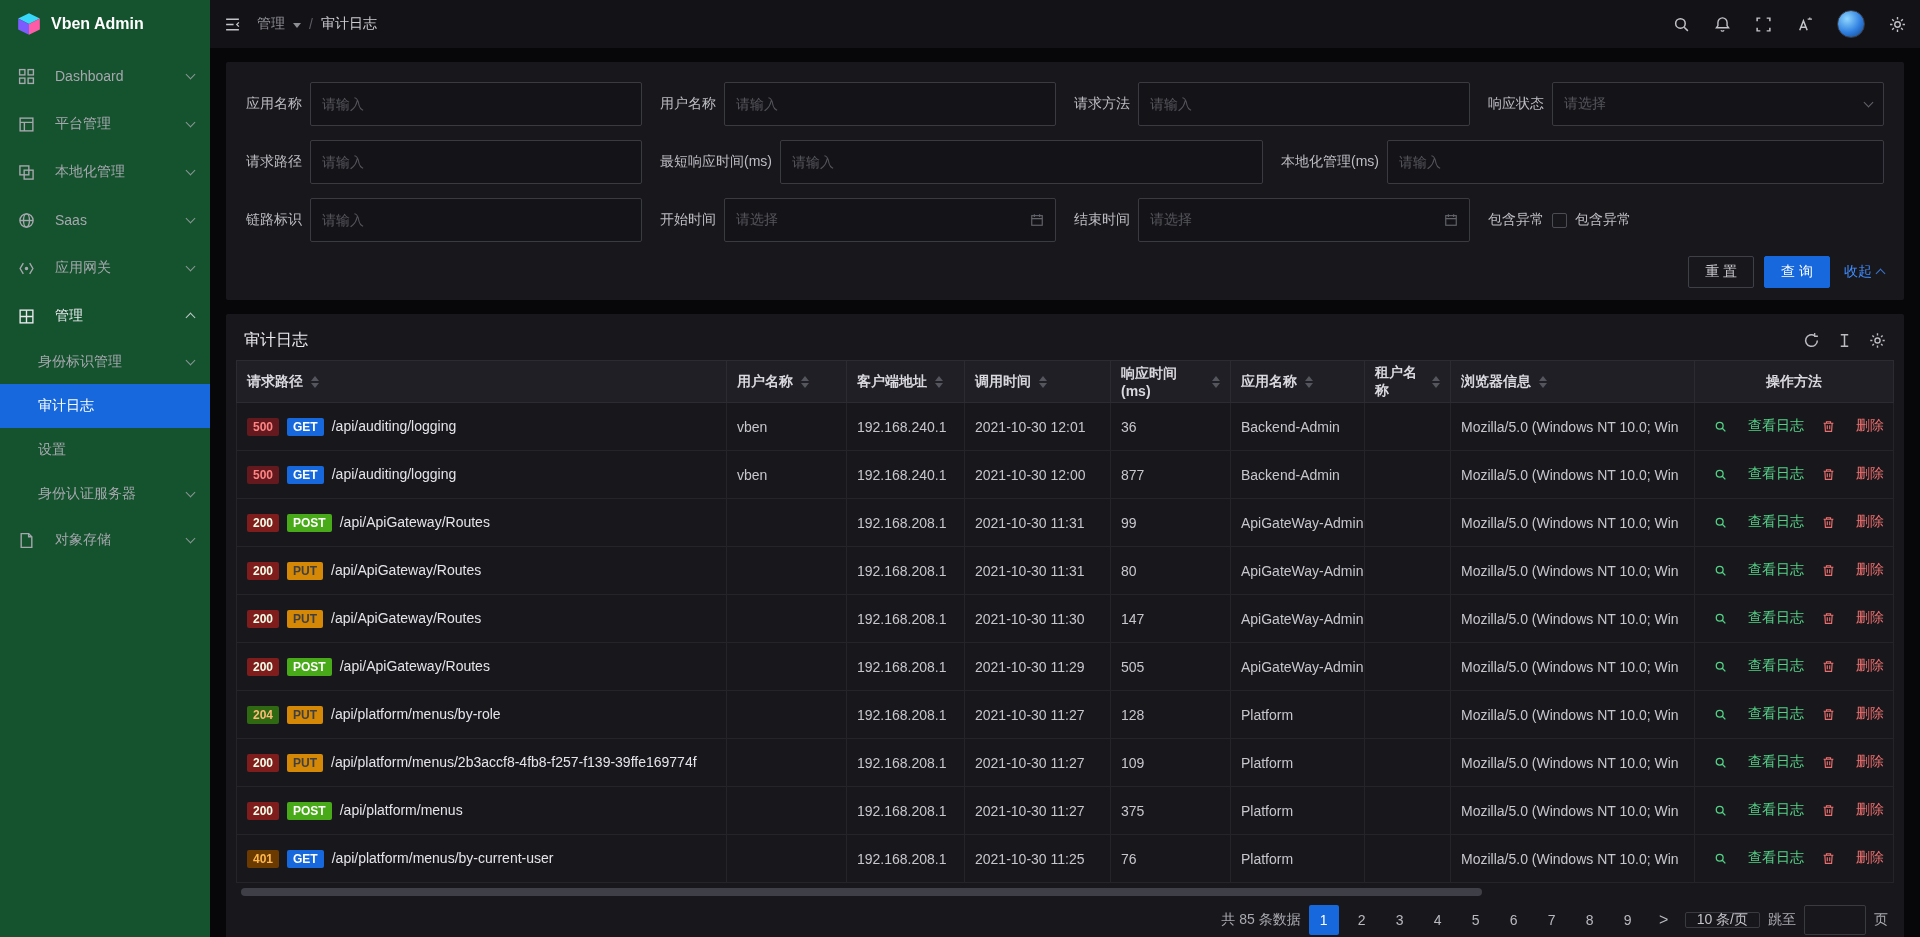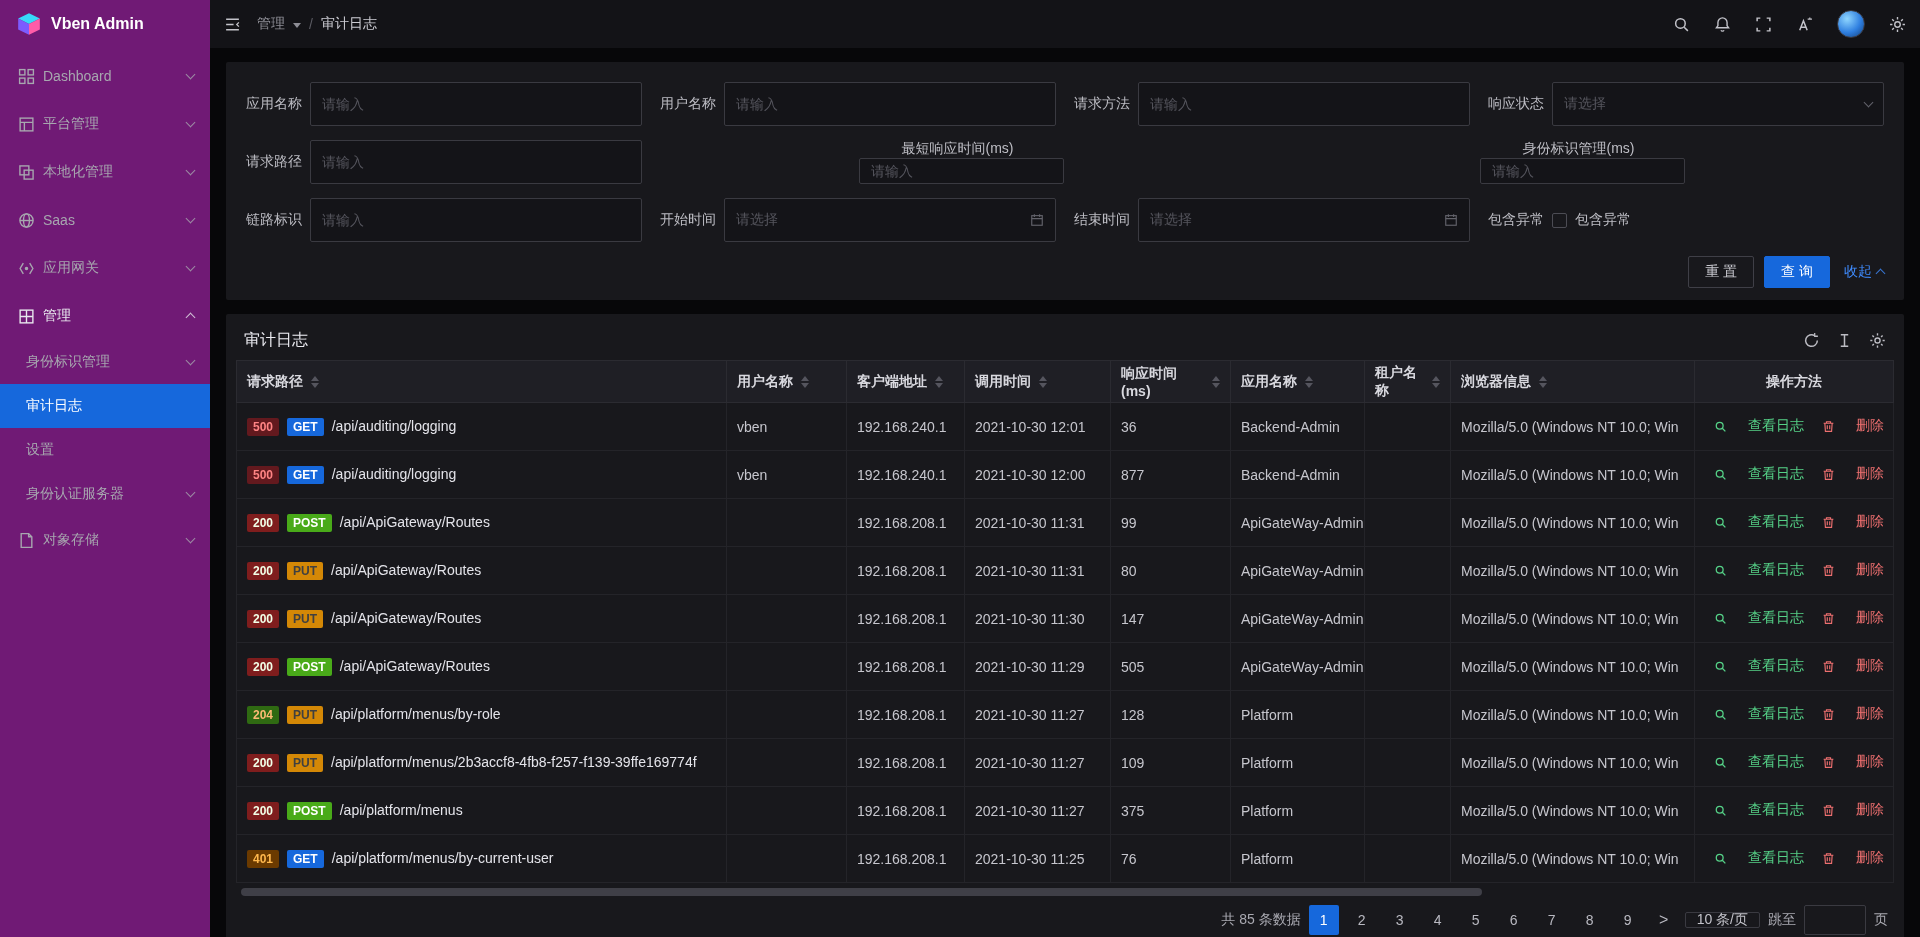--- a/index.html
+++ b/index.html
@@ -1,28 +1,28 @@
 <!DOCTYPE html>
 <html><head>
 <meta charset="utf-8">
 <style>
   * { box-sizing: border-box; margin: 0; padding: 0; }
   html, body { width: 1920px; height: 937px; overflow: hidden; background: #070709;
     font-family: "Liberation Sans", "DejaVu Sans", sans-serif; }
   .app { display: flex; height: 100%; }
 
   
-  .sidebar { width: 210px; flex: none; background: #701a75; display: flex; flex-direction: column; }
+  .sidebar { width: 210px; flex: none; background: #14532d; display: flex; flex-direction: column; }
   .logo { height: 48px; display: flex; align-items: center; gap: 9px; padding-left: 16px; }
   .logo-title { color: #fff; font-size: 16px; font-weight: bold; }
   .menu { flex: 1; padding-top: 4px; overflow: hidden; }
   .menu-item { height: 48px; display: flex; align-items: center; padding: 0 16px 0 18px;
     color: #a7a7af; font-size: 14px; cursor: pointer; }
   .menu-item .mi-icon { width: 17px; height: 17px; flex: none; display: flex; }
-  .menu-item .mi-label { flex: 1; margin-left: 8px; white-space: nowrap; overflow: hidden; }
+  .menu-item .mi-label { flex: 1; margin-left: 20px; white-space: nowrap; overflow: hidden; }
   .menu-item.parent-open { color: #e8e8ee; }
   .submenu .menu-item { height: 44px; padding-left: 18px; }
   .menu-item.active { background: #1668dc; color: #fff; }
   .chev { width: 7px; height: 7px; border-right: 1.5px solid currentColor; border-bottom: 1.5px solid currentColor;
     transform: rotate(45deg); margin-top: -3px; opacity: .8; flex: none; }
   .chev.up { transform: rotate(-135deg); margin-top: 3px; }
 
   
   .main { flex: 1; min-width: 0; display: flex; flex-direction: column; }
   .topbar { height: 48px; background: #131317; display: flex; align-items: center; padding: 0 14px; }
@@ -37,21 +37,21 @@
   .avatar { width: 28px; height: 28px; border-radius: 50%; flex: none; cursor: pointer;
     background: radial-gradient(circle at 35% 30%, #8fd6ff, #2f7fe0 55%, #123e77); border: 1px solid #3a3a42; }
 
   .content { flex: 1; padding: 14px 16px; overflow: hidden; }
   .panel { background: #18181c; border-radius: 2px; }
 
   
   .search-panel { padding: 20px 20px 12px; }
   .form { display: grid; grid-template-columns: repeat(8, 1fr); column-gap: 18px; row-gap: 14px; }
   .fi { display: flex; align-items: center; grid-column: span 2; min-width: 0; }
-  .fi.span3 { grid-column: span 3; flex-direction: column; }
+  .fi.span3 { grid-column: span 3; }
   .fi > label { margin-right: 8px; white-space: nowrap; color: #bdbdc4; font-size: 14px; }
   .control { flex: 1; min-width: 0; height: 44px; border: 1px solid #3a3a41; border-radius: 2px;
     background: #141418; color: #c9c9d0; font-size: 14px; display: flex; align-items: center; padding: 0 11px; }
   input.control { outline: none; }
   input::placeholder { color: #55555d; }
   .ph { color: #55555d; flex: 1; }
   .ctl-icon { color: #63636b; display: flex; }
   .sel-caret { width: 7px; height: 7px; border-right: 1.4px solid #63636b; border-bottom: 1.4px solid #63636b;
     transform: rotate(45deg); margin-top: -3px; }
   .checkbox { width: 15px; height: 15px; border: 1px solid #4c4c54; border-radius: 2px; background: transparent;
@@ -303,21 +303,21 @@
 
           <div class="fi">
             <label>请求路径</label>
             <input class="control" placeholder="请输入" style="">
           </div>
           <div class="fi span3">
             <label>最短响应时间(ms)</label>
             <input class="control" placeholder="请输入" style="">
           </div>
           <div class="fi span3">
-            <label>身份标识管理(ms)</label>
+            <label>本地化管理(ms)</label>
             <input class="control" placeholder="请输入" style="">
           </div>
 
           <div class="fi">
             <label>链路标识</label>
             <input class="control" placeholder="请输入" style="">
           </div>
           <div class="fi">
             <label>开始时间</label>
             <div class="control">

